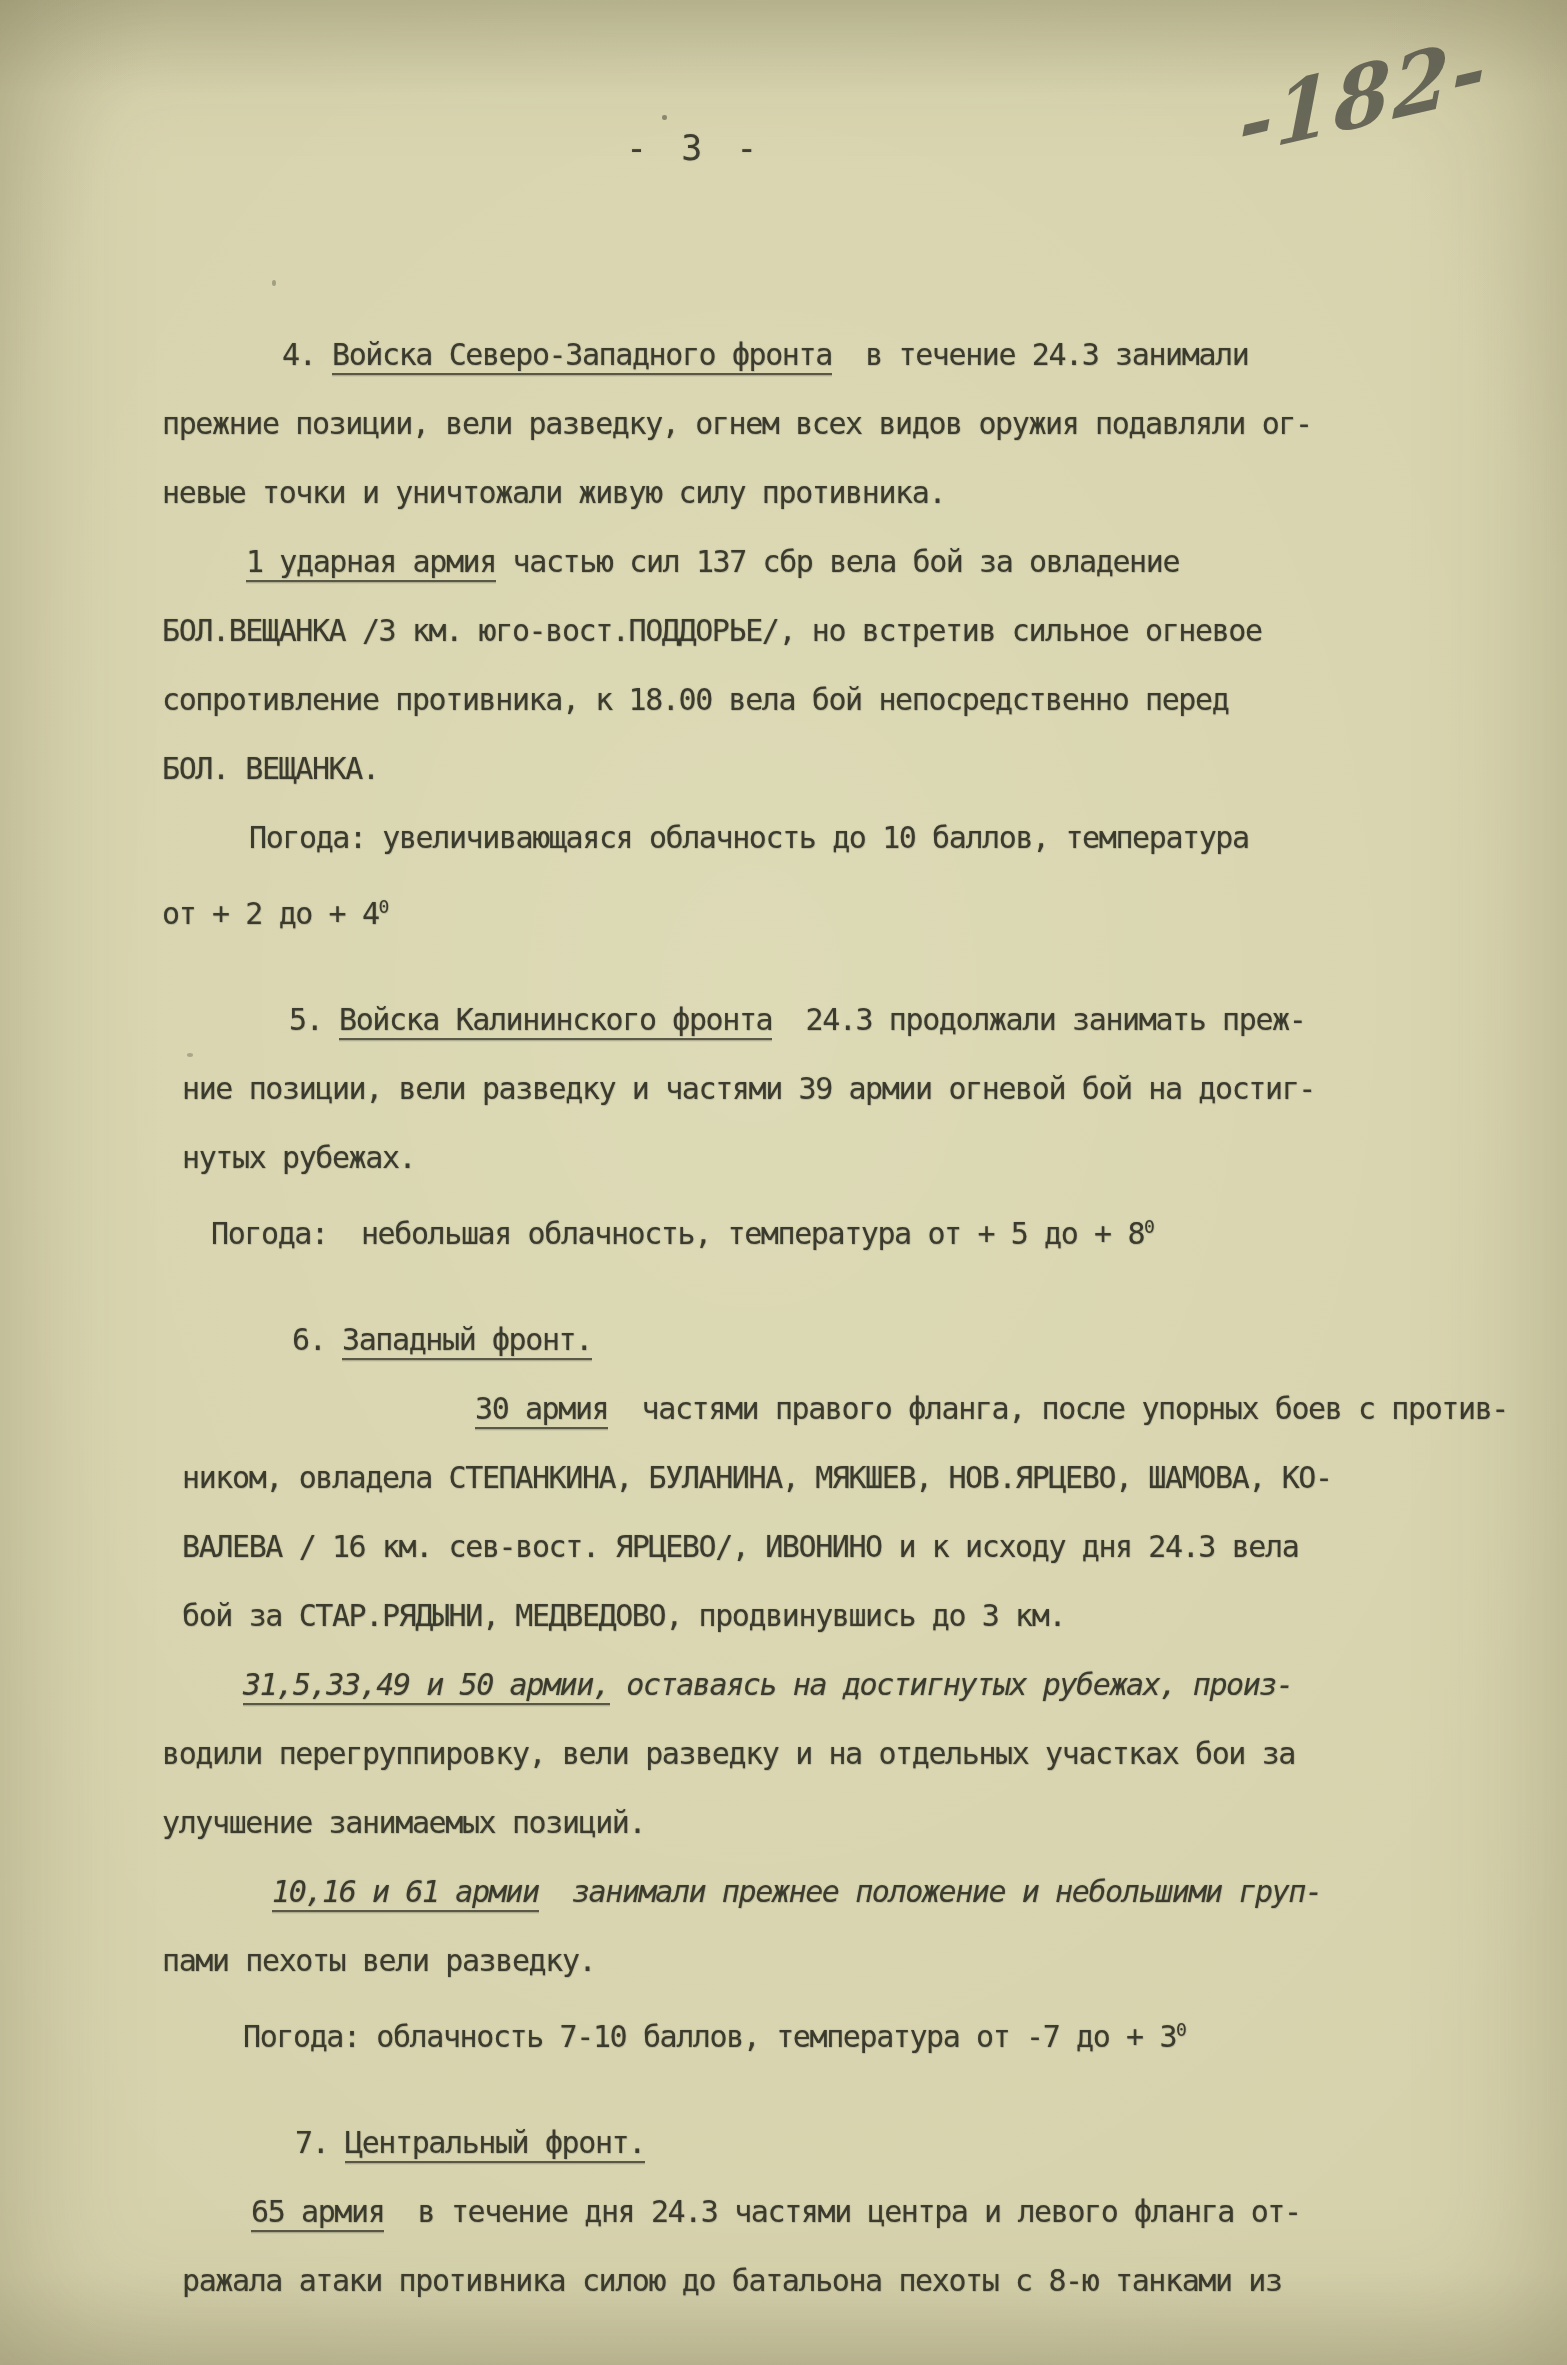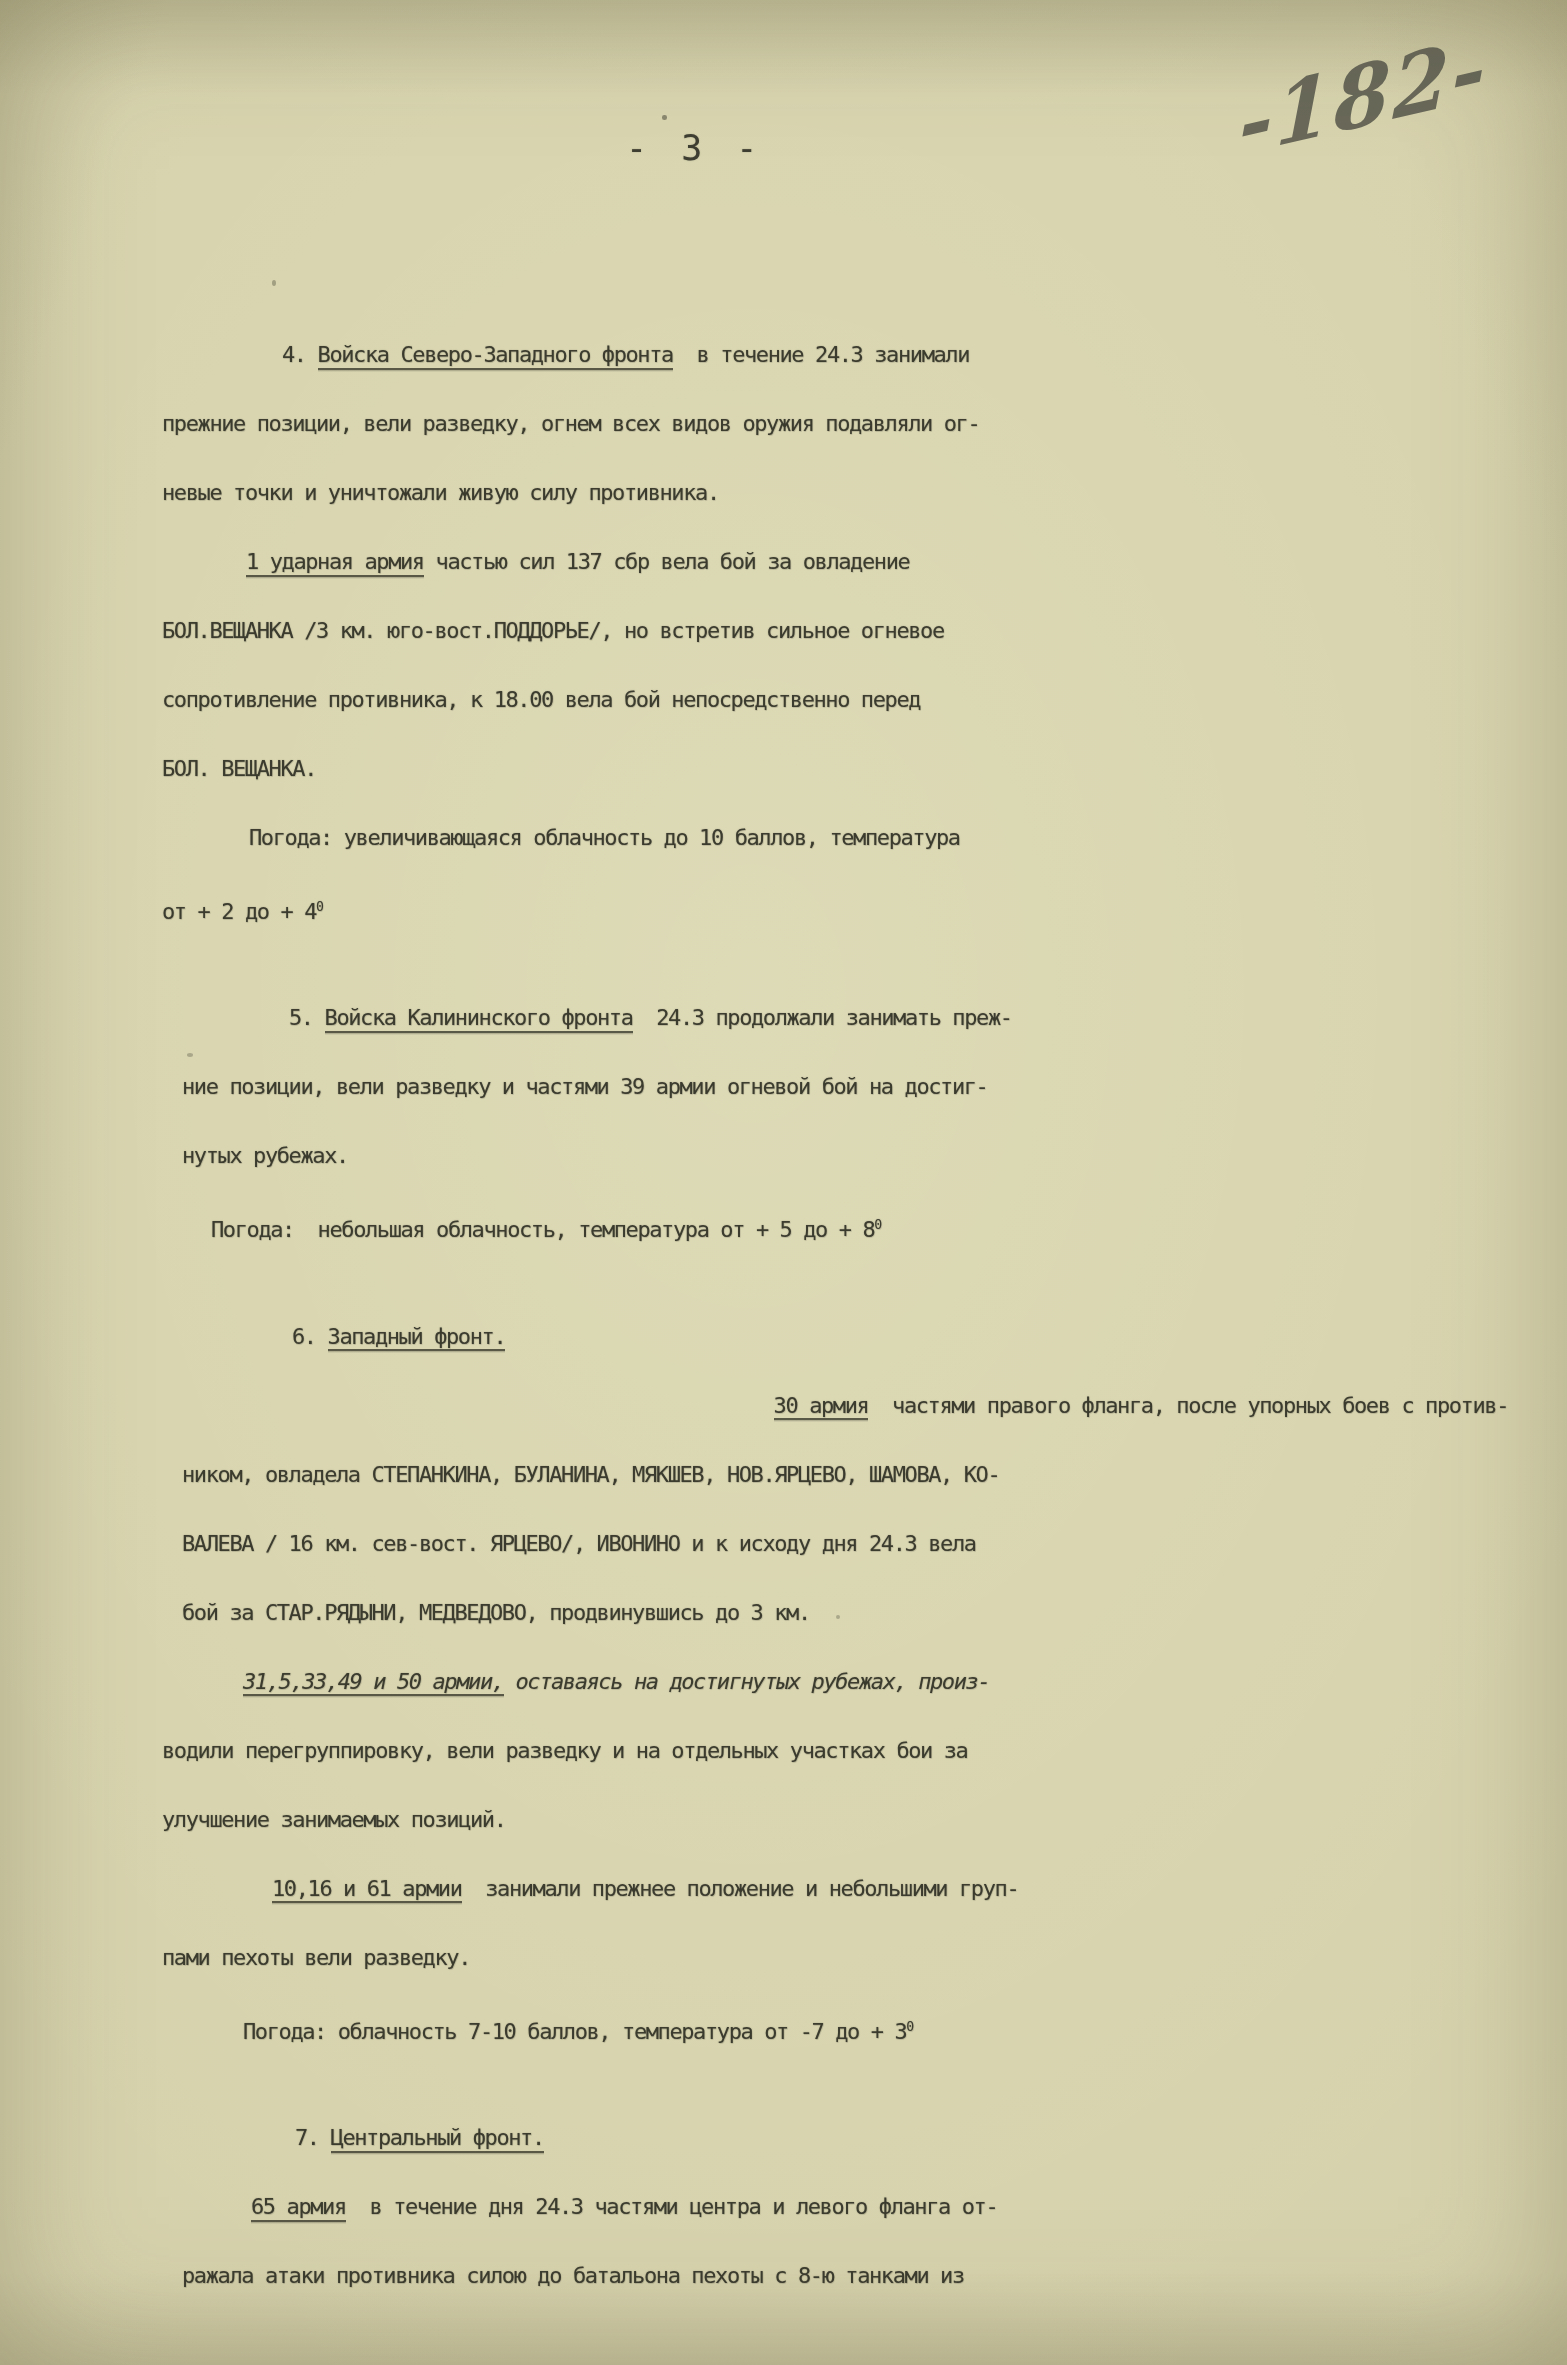--- a/index.html
+++ b/index.html
@@ -41,21 +41,21 @@
   }
   .docbody{
     position:absolute;
     top:320px; left:162px;
     width:1346px;
   }
   .para{margin:0;padding:0;}
   .para.gap{margin-top:37px;margin-left:20px;}
   .line{
     line-height:69px;
-    font-size:22px;
+    font-size:30px;
     letter-spacing:-1.4px;
     white-space:pre;
     color:rgba(49,49,38,0.90);
     text-shadow:0 0 1.3px rgba(49,49,38,0.38), 0.6px 0.6px 0 rgba(49,49,38,0.12);
   }
   .seg{white-space:pre;}
   .seg.u{
     border-bottom:2.6px solid rgba(52,52,40,0.78);
     box-shadow:0 1.3px 0 rgba(52,52,40,0.25);
     padding-bottom:0.6px;
@@ -106,21 +106,21 @@
         <div class="line"><span class="seg">ником, овладела СТЕПАНКИНА, БУЛАНИНА, МЯКШЕВ, НОВ.ЯРЦЕВО, ШАМОВА, КО-</span></div>
         <div class="line"><span class="seg">ВАЛЕВА / 16 км. сев-вост. ЯРЦЕВО/, ИВОНИНО и к исходу дня 24.3 вела</span></div>
         <div class="line"><span class="seg">бой за СТАР.РЯДЫНИ, МЕДВЕДОВО, продвинувшись до 3 км.</span></div>
       </div>
       <div class="para">
         <div class="line" style="padding-left: 81px; font-style: italic;"><span class="seg u">31,5,33,49 и 50 армии,</span><span class="seg"> оставаясь на достигнутых рубежах, произ-</span></div>
         <div class="line"><span class="seg">водили перегруппировку, вели разведку и на отдельных участках бои за</span></div>
         <div class="line"><span class="seg">улучшение занимаемых позиций.</span></div>
       </div>
       <div class="para">
-        <div class="line" style="padding-left: 110px;"><span class="seg u">10,16 и 61 армии</span><span class="seg">  занимали прежнее положение и небольшими груп-</span></div>
+        <div class="line" style="padding-left: 110px; font-style: italic;"><span class="seg u">10,16 и 61 армии</span><span class="seg">  занимали прежнее положение и небольшими груп-</span></div>
         <div class="line"><span class="seg">пами пехоты вели разведку.</span></div>
         <div class="line" style="padding-left: 81px;"><span class="seg">Погода: облачность 7-10 баллов, температура от -7 до + 3</span><span class="seg sup">0</span></div>
       </div>
       <div class="para gap">
         <div class="line" style="padding-left: 113px;"><span class="seg">7. </span><span class="seg u">Центральный фронт.</span></div>
         <div class="line" style="padding-left: 69px;"><span class="seg u">65 армия</span><span class="seg">  в течение дня 24.3 частями центра и левого фланга от-</span></div>
         <div class="line"><span class="seg">ражала атаки противника силою до батальона пехоты с 8-ю танками из</span></div>
       </div>
     </div>
   <div class="speck s1"></div>

